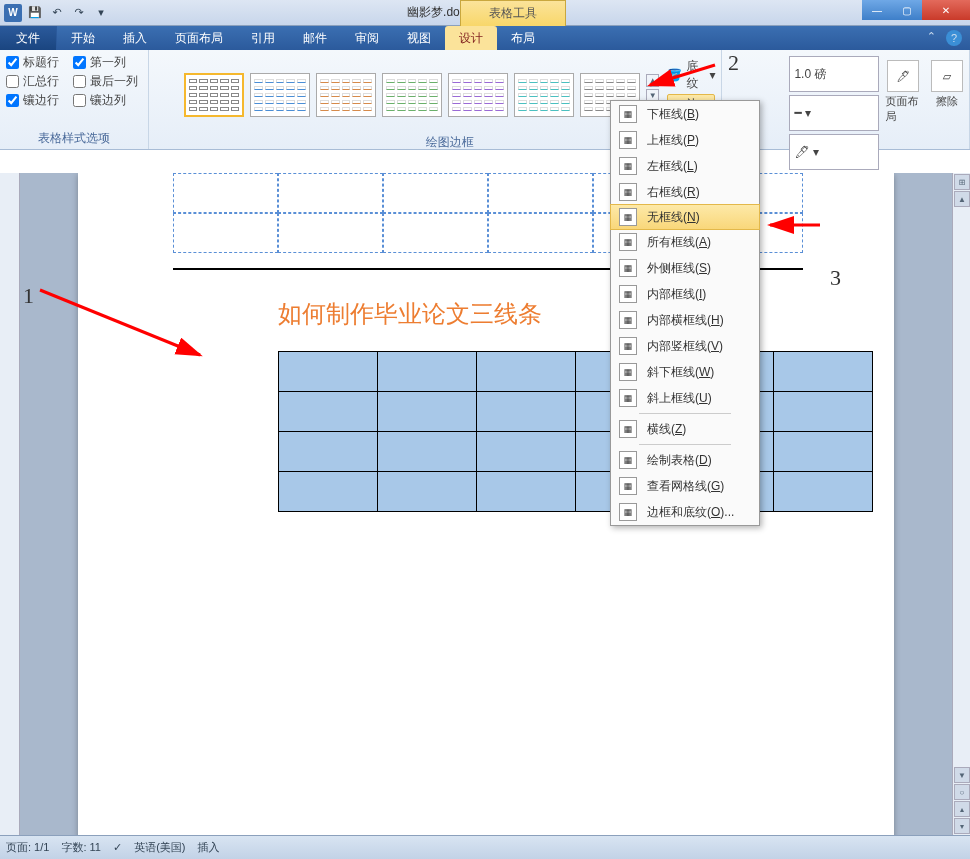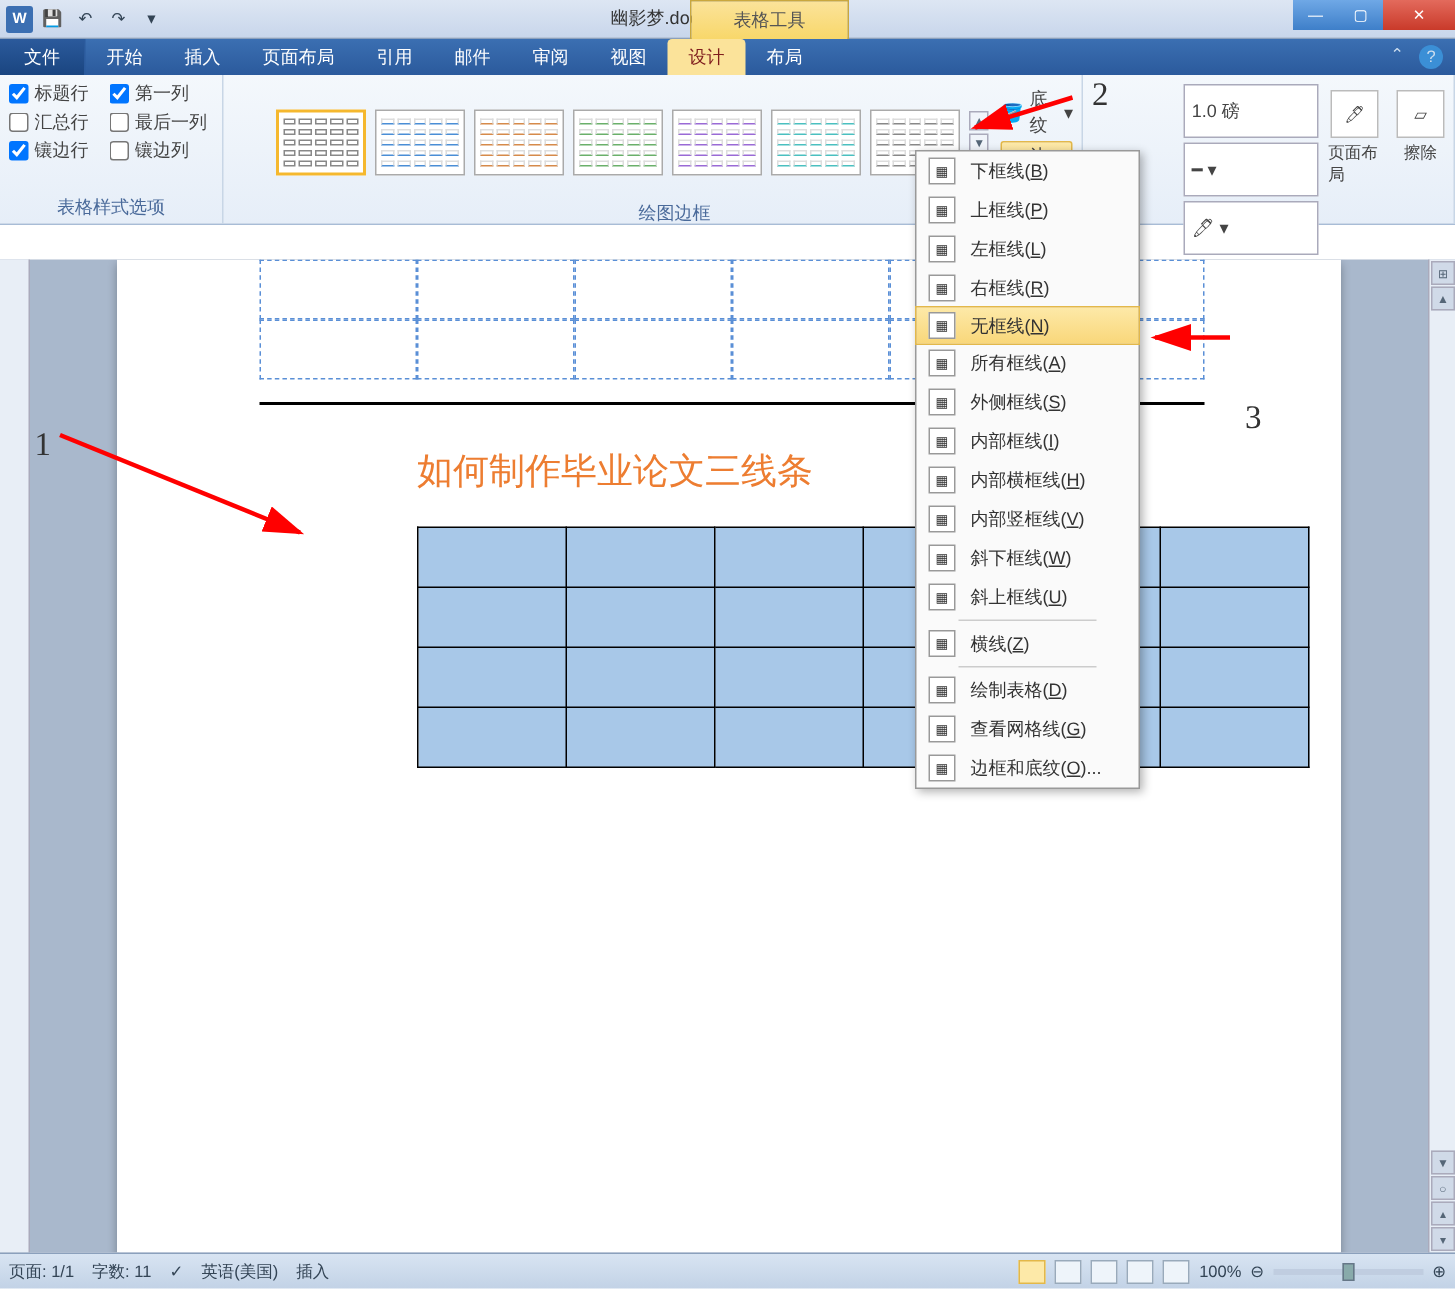--- a/index.html
+++ b/index.html
@@ -640,26 +640,13 @@
     </defs>
   <line x1="55" y1="10" x2="5" y2="10" stroke="#ff0000" stroke-width="3" marker-end="url(#ah3)"></line>
 </svg>
 
 <div class="statusbar">
   <span>页面: 1/1</span>
   <span>字数: 11</span>
   <span>✓</span>
   <span>英语(美国)</span>
   <span>插入</span>
-  <div class="right">
-    <div class="view-btn active"></div>
-    <div class="view-btn"></div>
-    <div class="view-btn"></div>
-    <div class="view-btn"></div>
-    <div class="view-btn"></div>
-    <span>100%</span>
-    <span>⊖</span>
-    <div class="zoom-slider">
-        <div class="zoom-thumb"></div>
-      </div>
-    <span>⊕</span>
-  </div>
 </div>
 
 </body></html>

